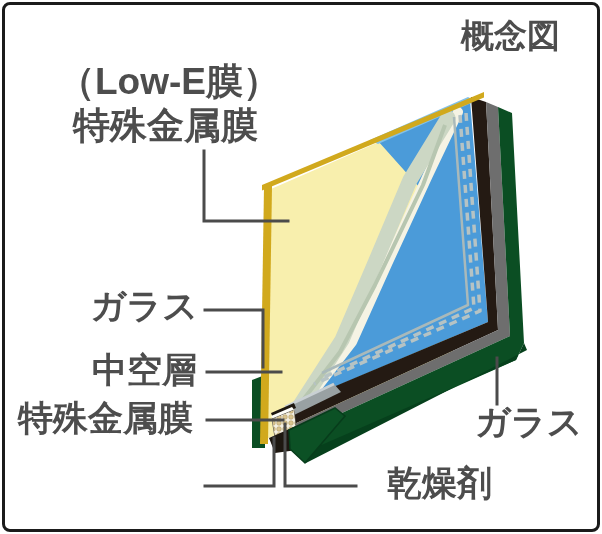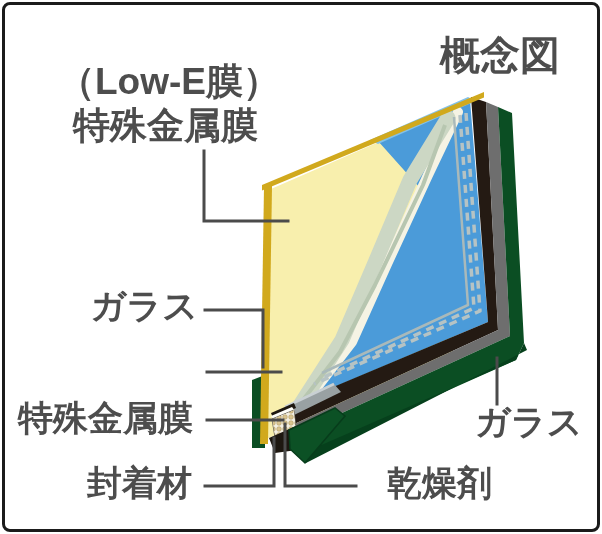--- a/index.html
+++ b/index.html
@@ -3,21 +3,21 @@
 <meta charset="utf-8">
 <style>
   html,body{margin:0;padding:0;background:#ffffff;}
   #stage{position:relative;width:602px;height:534px;background:#ffffff;overflow:hidden;
          font-family:"Liberation Sans","DejaVu Sans",sans-serif;}
   #frame{position:absolute;left:2px;top:2px;right:2px;bottom:2px;
          border:3px solid #1b1b1b;border-radius:8px;}
   #art{position:absolute;left:0;top:0;}
   .lbl{position:absolute;color:#4d4d4d;font-weight:600;white-space:nowrap;
        letter-spacing:0px;line-height:1.0;}
-  .lbl-title{top:19px;right:42px;font-size:40px;margin-top:16px;}
+  .lbl-title{top:19px;right:42px;font-size:33px;}
   .lbl-film{left:58px;top:60px;width:215px;text-align:center;font-size:37px;line-height:44px;}
   .lbl-glass-left{top:288px;right:404px;font-size:35px;}
   .lbl-air{top:352px;right:405px;font-size:35px;}
   .lbl-spacer{top:400px;right:409px;font-size:35px;}
   .lbl-seal{top:465px;right:410px;font-size:35px;}
   .lbl-desic{top:465px;left:355px;font-size:35px;margin-left:32px;}
   .lbl-glass-right{top:404px;left:475px;font-size:35px;}
 </style>
 </head>
 <body>
@@ -79,19 +79,19 @@
   </svg>
 
   <div class="lbl lbl-title">概念図</div>
 
   <div class="lbl lbl-film">
     <div>（Low-E膜）</div>
     <div>特殊金属膜</div>
   </div>
 
   <div class="lbl lbl-glass-left">ガラス</div>
+  <div class="lbl lbl-air">中空層</div>
   <div class="lbl lbl-spacer">特殊金属膜</div>
-  <div class="lbl lbl-seal">封着材</div>
   <div class="lbl lbl-desic">乾燥剤</div>
   <div class="lbl lbl-glass-right">ガラス</div>
 
   <div id="frame"></div>
 </div>
 
 </body></html>

